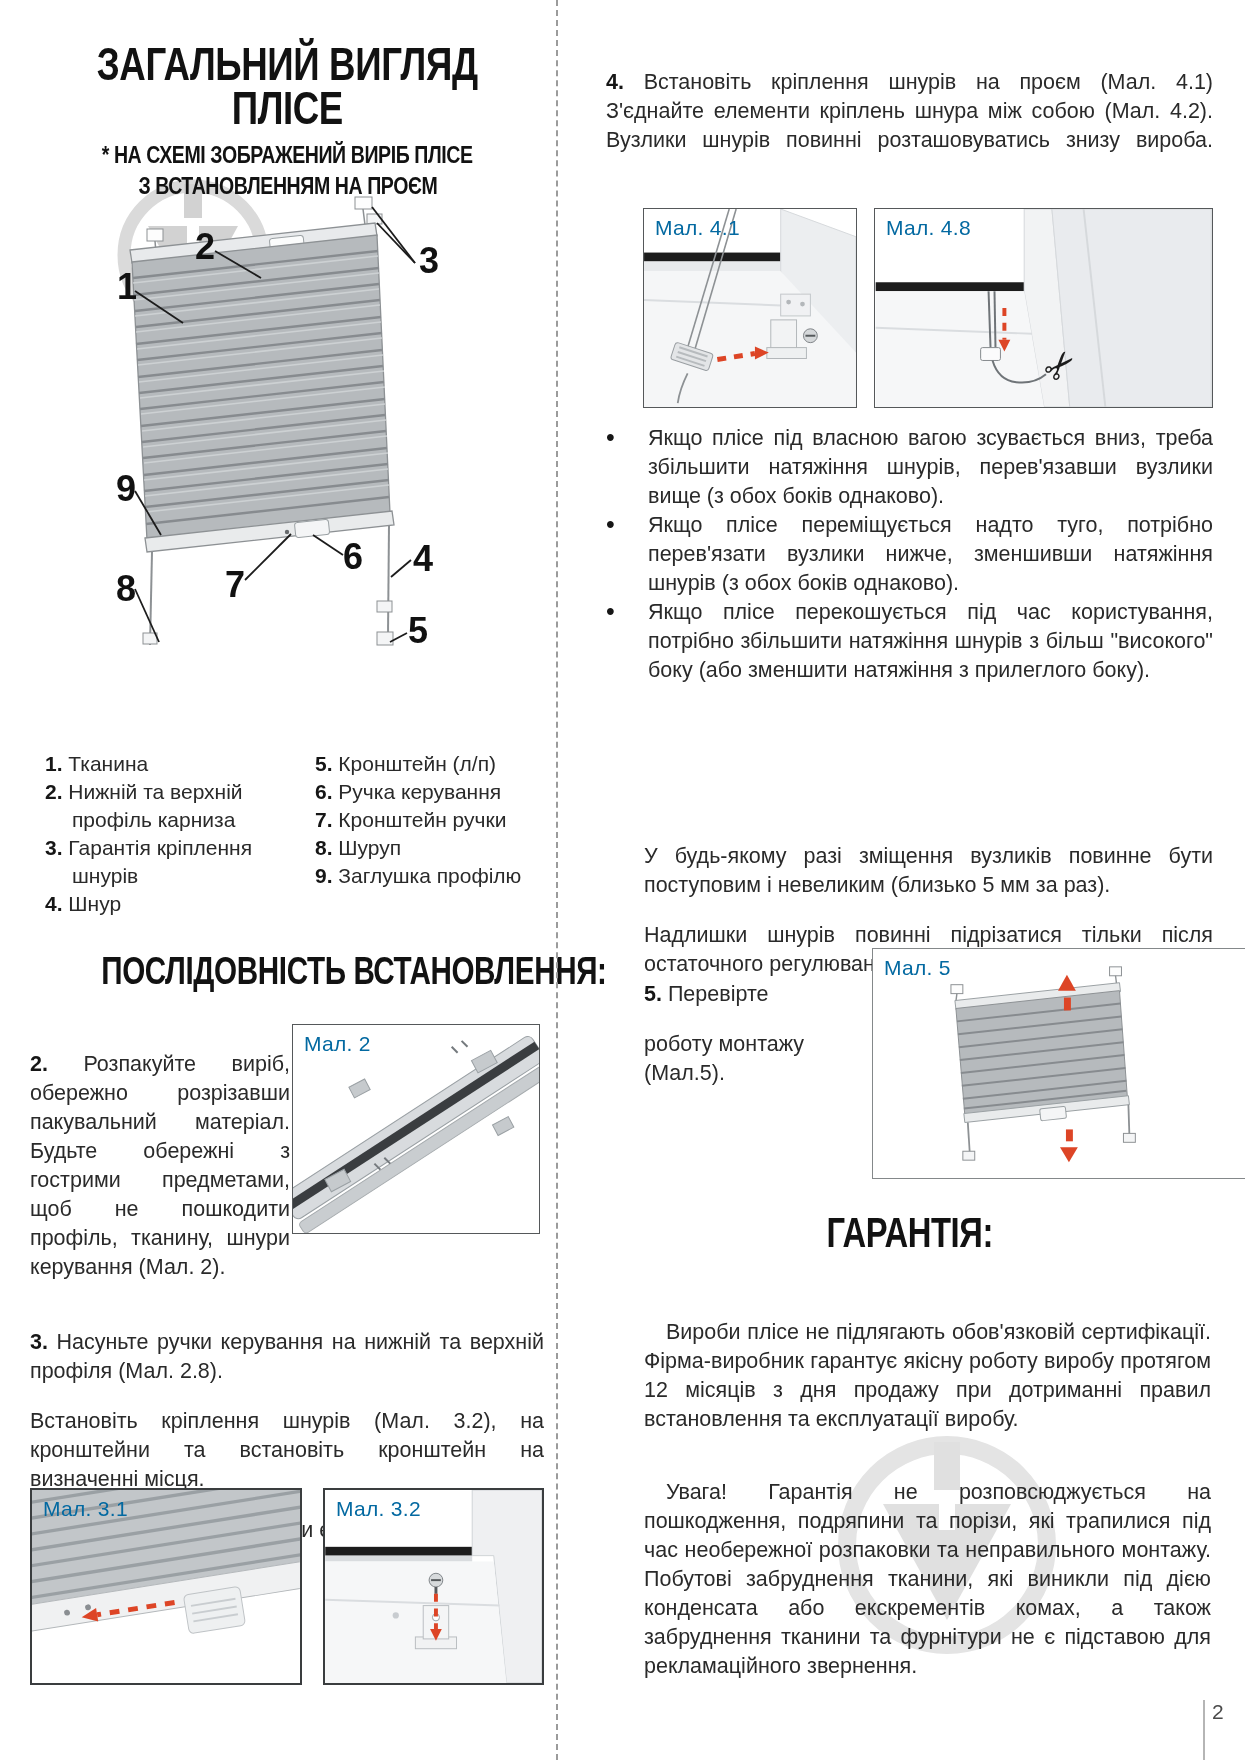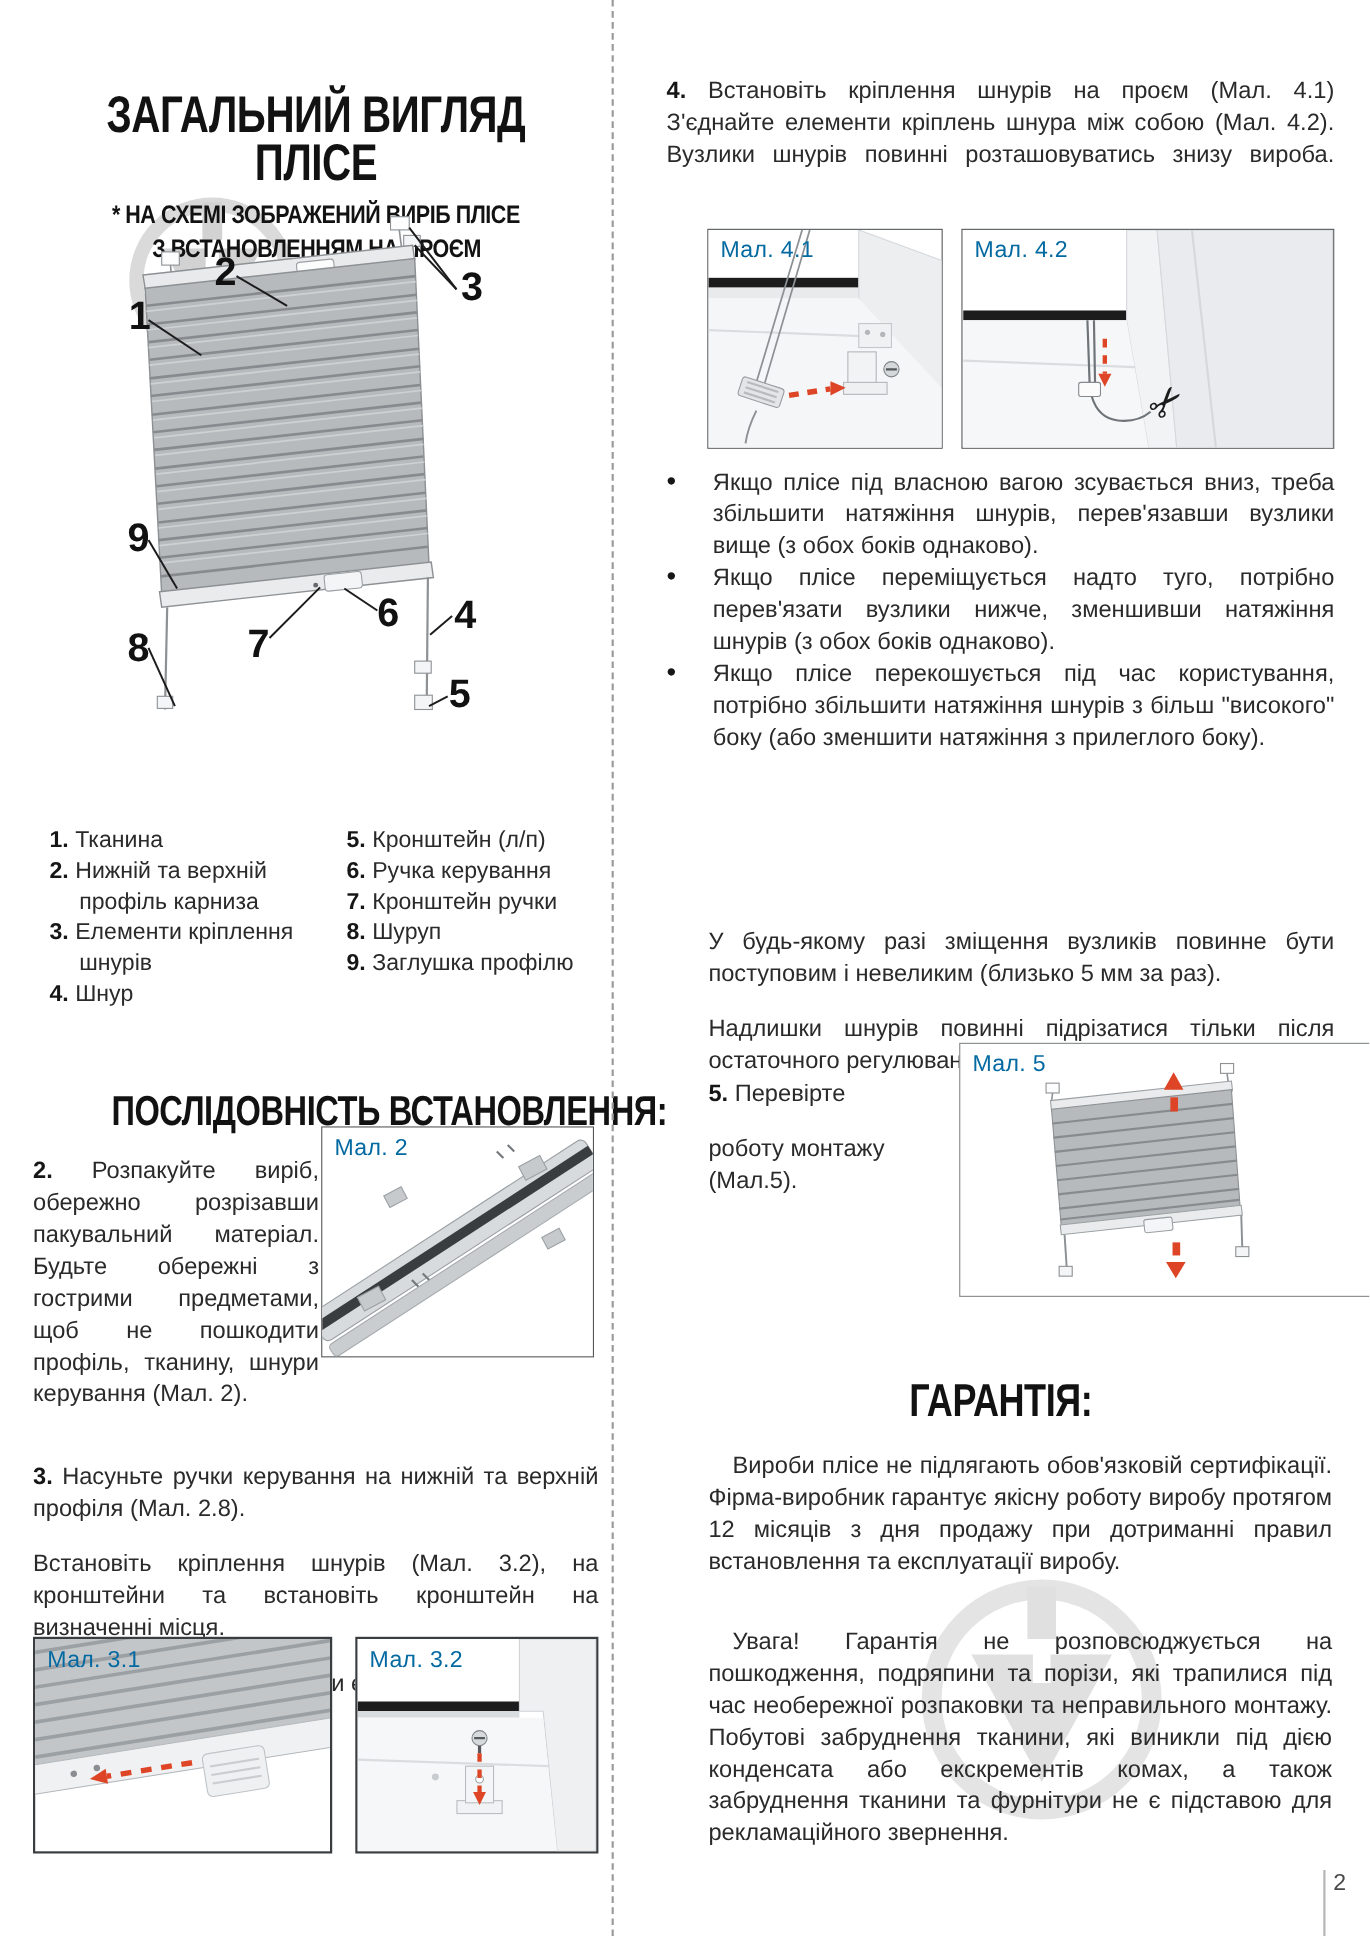--- a/index.html
+++ b/index.html
@@ -1,20 +1,20 @@
 <!DOCTYPE html>
 <html><head>
 <meta charset="utf-8">
 <style>
   html,body{margin:0;padding:0;background:#fff;}
   .page{position:relative;width:1245px;height:1760px;background:#fff;overflow:hidden;
         font-family:"Liberation Sans", sans-serif;color:#262626;}
   .abs{position:absolute;}
   
-  .hwrap{text-align:center;margin-top:40px;}
+  .hwrap{text-align:center;}
   .cond{display:inline-block;transform:scaleX(.78);transform-origin:50% 50%;
         font-weight:bold;color:#121212;letter-spacing:-.5px;white-space:nowrap;}
   .title-line{font-size:47px;line-height:44px;}
   .sub-line{font-size:23px;line-height:31px;transform:scaleX(.85);}
   .sec-line{font-size:38px;line-height:42px;}
   .war-line{font-size:42px;line-height:46px;}
   
   .body-text{font-size:21.5px;line-height:29px;text-align:justify;color:#2a2a2a;}
   .last-just{text-align-last:justify;}
   .num{font-weight:bold;color:#161616;}
@@ -148,21 +148,21 @@
         <text x="71" y="406">8</text>
         <text x="71" y="306">9</text>
       </g>
     </svg>
   </div>
 
   <div class="abs legend" style="left:45px;top:750px;width:500px;">
     <div class="c1">
       <div class="legend-item"><span class="num">1.</span> <span>Тканина</span></div>
       <div class="legend-item"><span class="num">2.</span> <span>Нижній та верхній профіль карниза</span></div>
-      <div class="legend-item"><span class="num">3.</span> <span>Елементи кріплення шнурів</span></div>
+      <div class="legend-item"><span class="num">3.</span> <span>Гарантія кріплення шнурів</span></div>
       <div class="legend-item"><span class="num">4.</span> <span>Шнур</span></div>
     </div>
     <div class="c2">
       <div class="legend-item"><span class="num">5.</span> <span>Кронштейн (л/п)</span></div>
       <div class="legend-item"><span class="num">6.</span> <span>Ручка керування</span></div>
       <div class="legend-item"><span class="num">7.</span> <span>Кронштейн ручки</span></div>
       <div class="legend-item"><span class="num">8.</span> <span>Шуруп</span></div>
       <div class="legend-item"><span class="num">9.</span> <span>Заглушка профілю</span></div>
     </div>
   </div>
@@ -292,21 +292,21 @@
       <polygon points="0,83 150,83 170,200 0,200" fill="#f6f7f8"></polygon>
       <line x1="0" y1="120" x2="158" y2="126" stroke="#dadde0" stroke-width="2"></line>
       <line x1="114" y1="83" x2="116" y2="140" stroke="#6f7478" stroke-width="2"></line>
       <line x1="120" y1="83" x2="121" y2="140" stroke="#6f7478" stroke-width="2"></line>
       <rect x="106" y="140" width="20" height="13" rx="2" fill="#fbfbfc" stroke="#85898d"></rect>
       <path d="M118,153 q6,20 24,22 q18,2 30,-8" fill="none" stroke="#6f7478" stroke-width="2"></path>
       <line x1="130" y1="100" x2="130" y2="132" stroke="#dd4526" stroke-width="4" stroke-dasharray="8 7"></line>
       <polygon points="124,132 136,132 130,144" fill="#dd4526"></polygon>
       <text x="178" y="182" font-size="38" fill="#1c1c1c" transform="rotate(-48 178 172)">✂</text>
     </svg>
-    <span class="fig-label">Мал. 4.2</span>
+    <span class="fig-label">Мал. 4.8</span>
   </div>
 
   <ul class="abs bullets" style="left:598px;top:424px;width:615px;">
     <li><span class="dot">•</span><span>Якщо плісе під власною вагою зсувається вниз, треба збільшити натяжіння шнурів, перев'язавши вузлики вище (з обох боків однаково).</span></li>
     <li><span class="dot">•</span><span>Якщо плісе переміщується надто туго, потрібно перев'язати вузлики нижче, зменшивши натяжіння шнурів (з обох боків однаково).</span></li>
     <li><span class="dot">•</span><span>Якщо плісе перекошується під час користування, потрібно збільшити натяжіння шнурів з більш "високого" боку (або зменшити натяжіння з прилеглого боку).</span></li>
   </ul>
 
   <div class="abs body-text" style="left:644px;top:820px;width:569px;">
     <p>У будь-якому разі зміщення вузликів повинне бути поступовим і невеликим (близько 5 мм за раз).</p>

